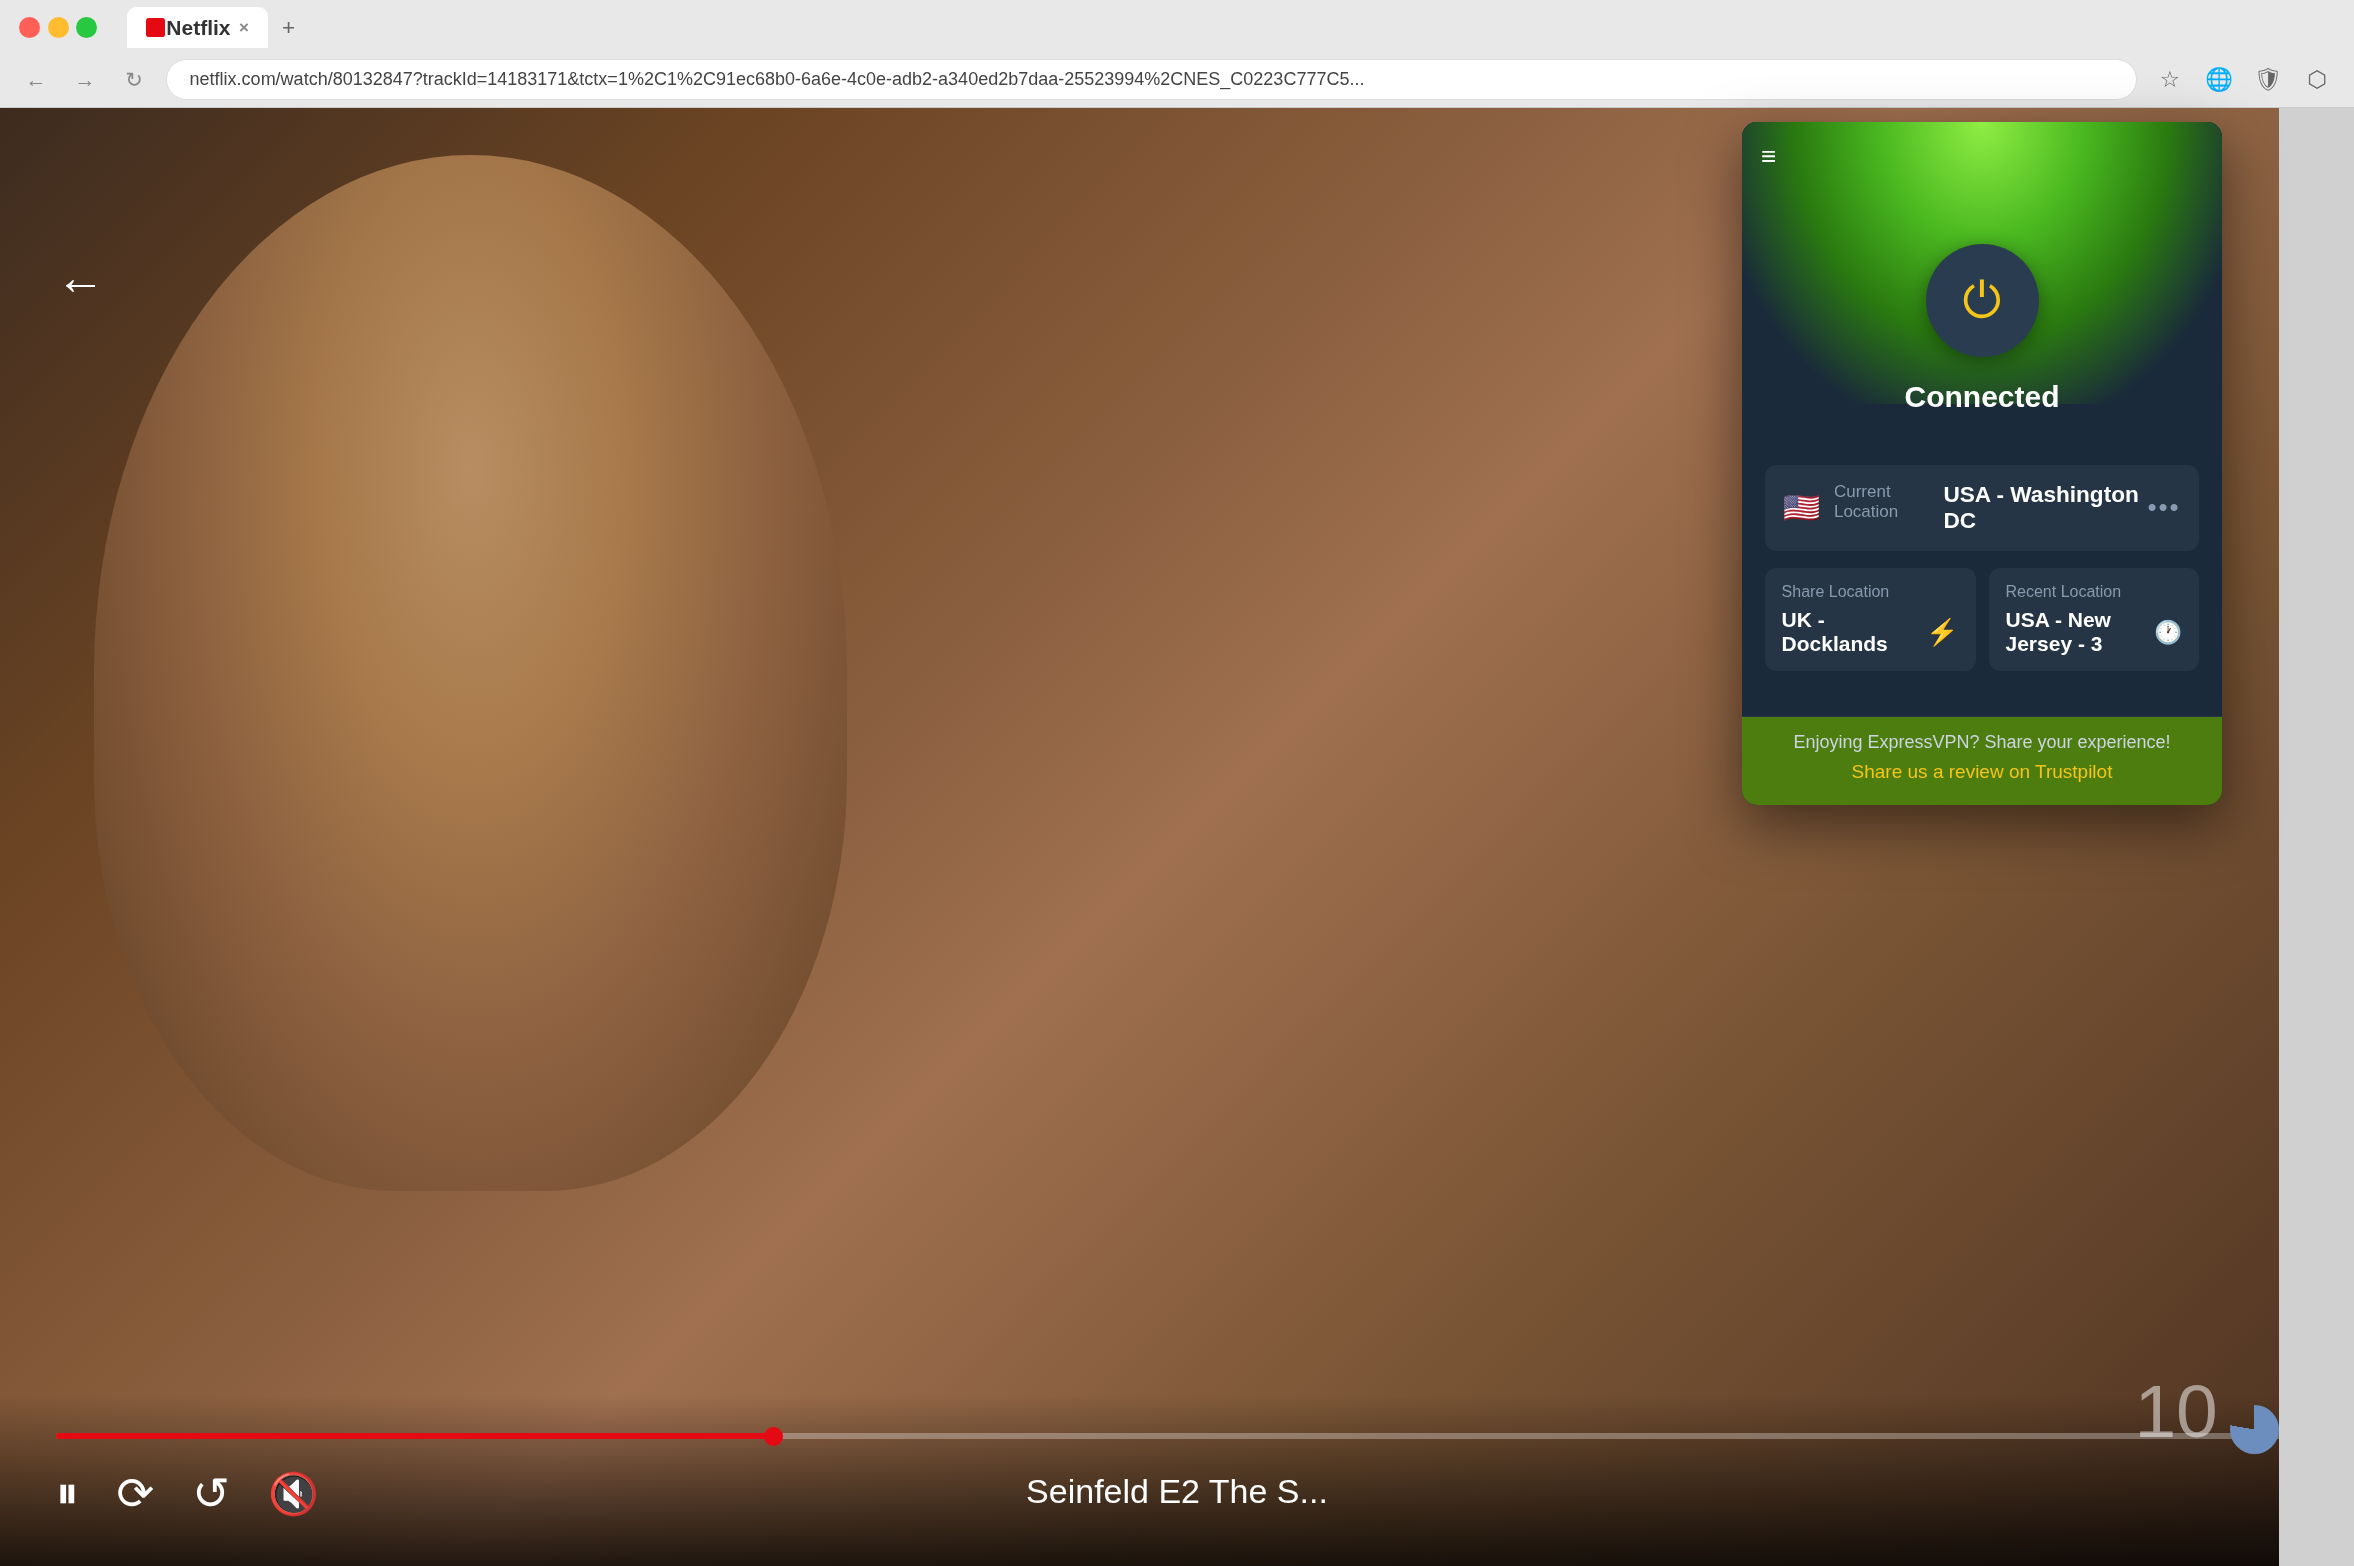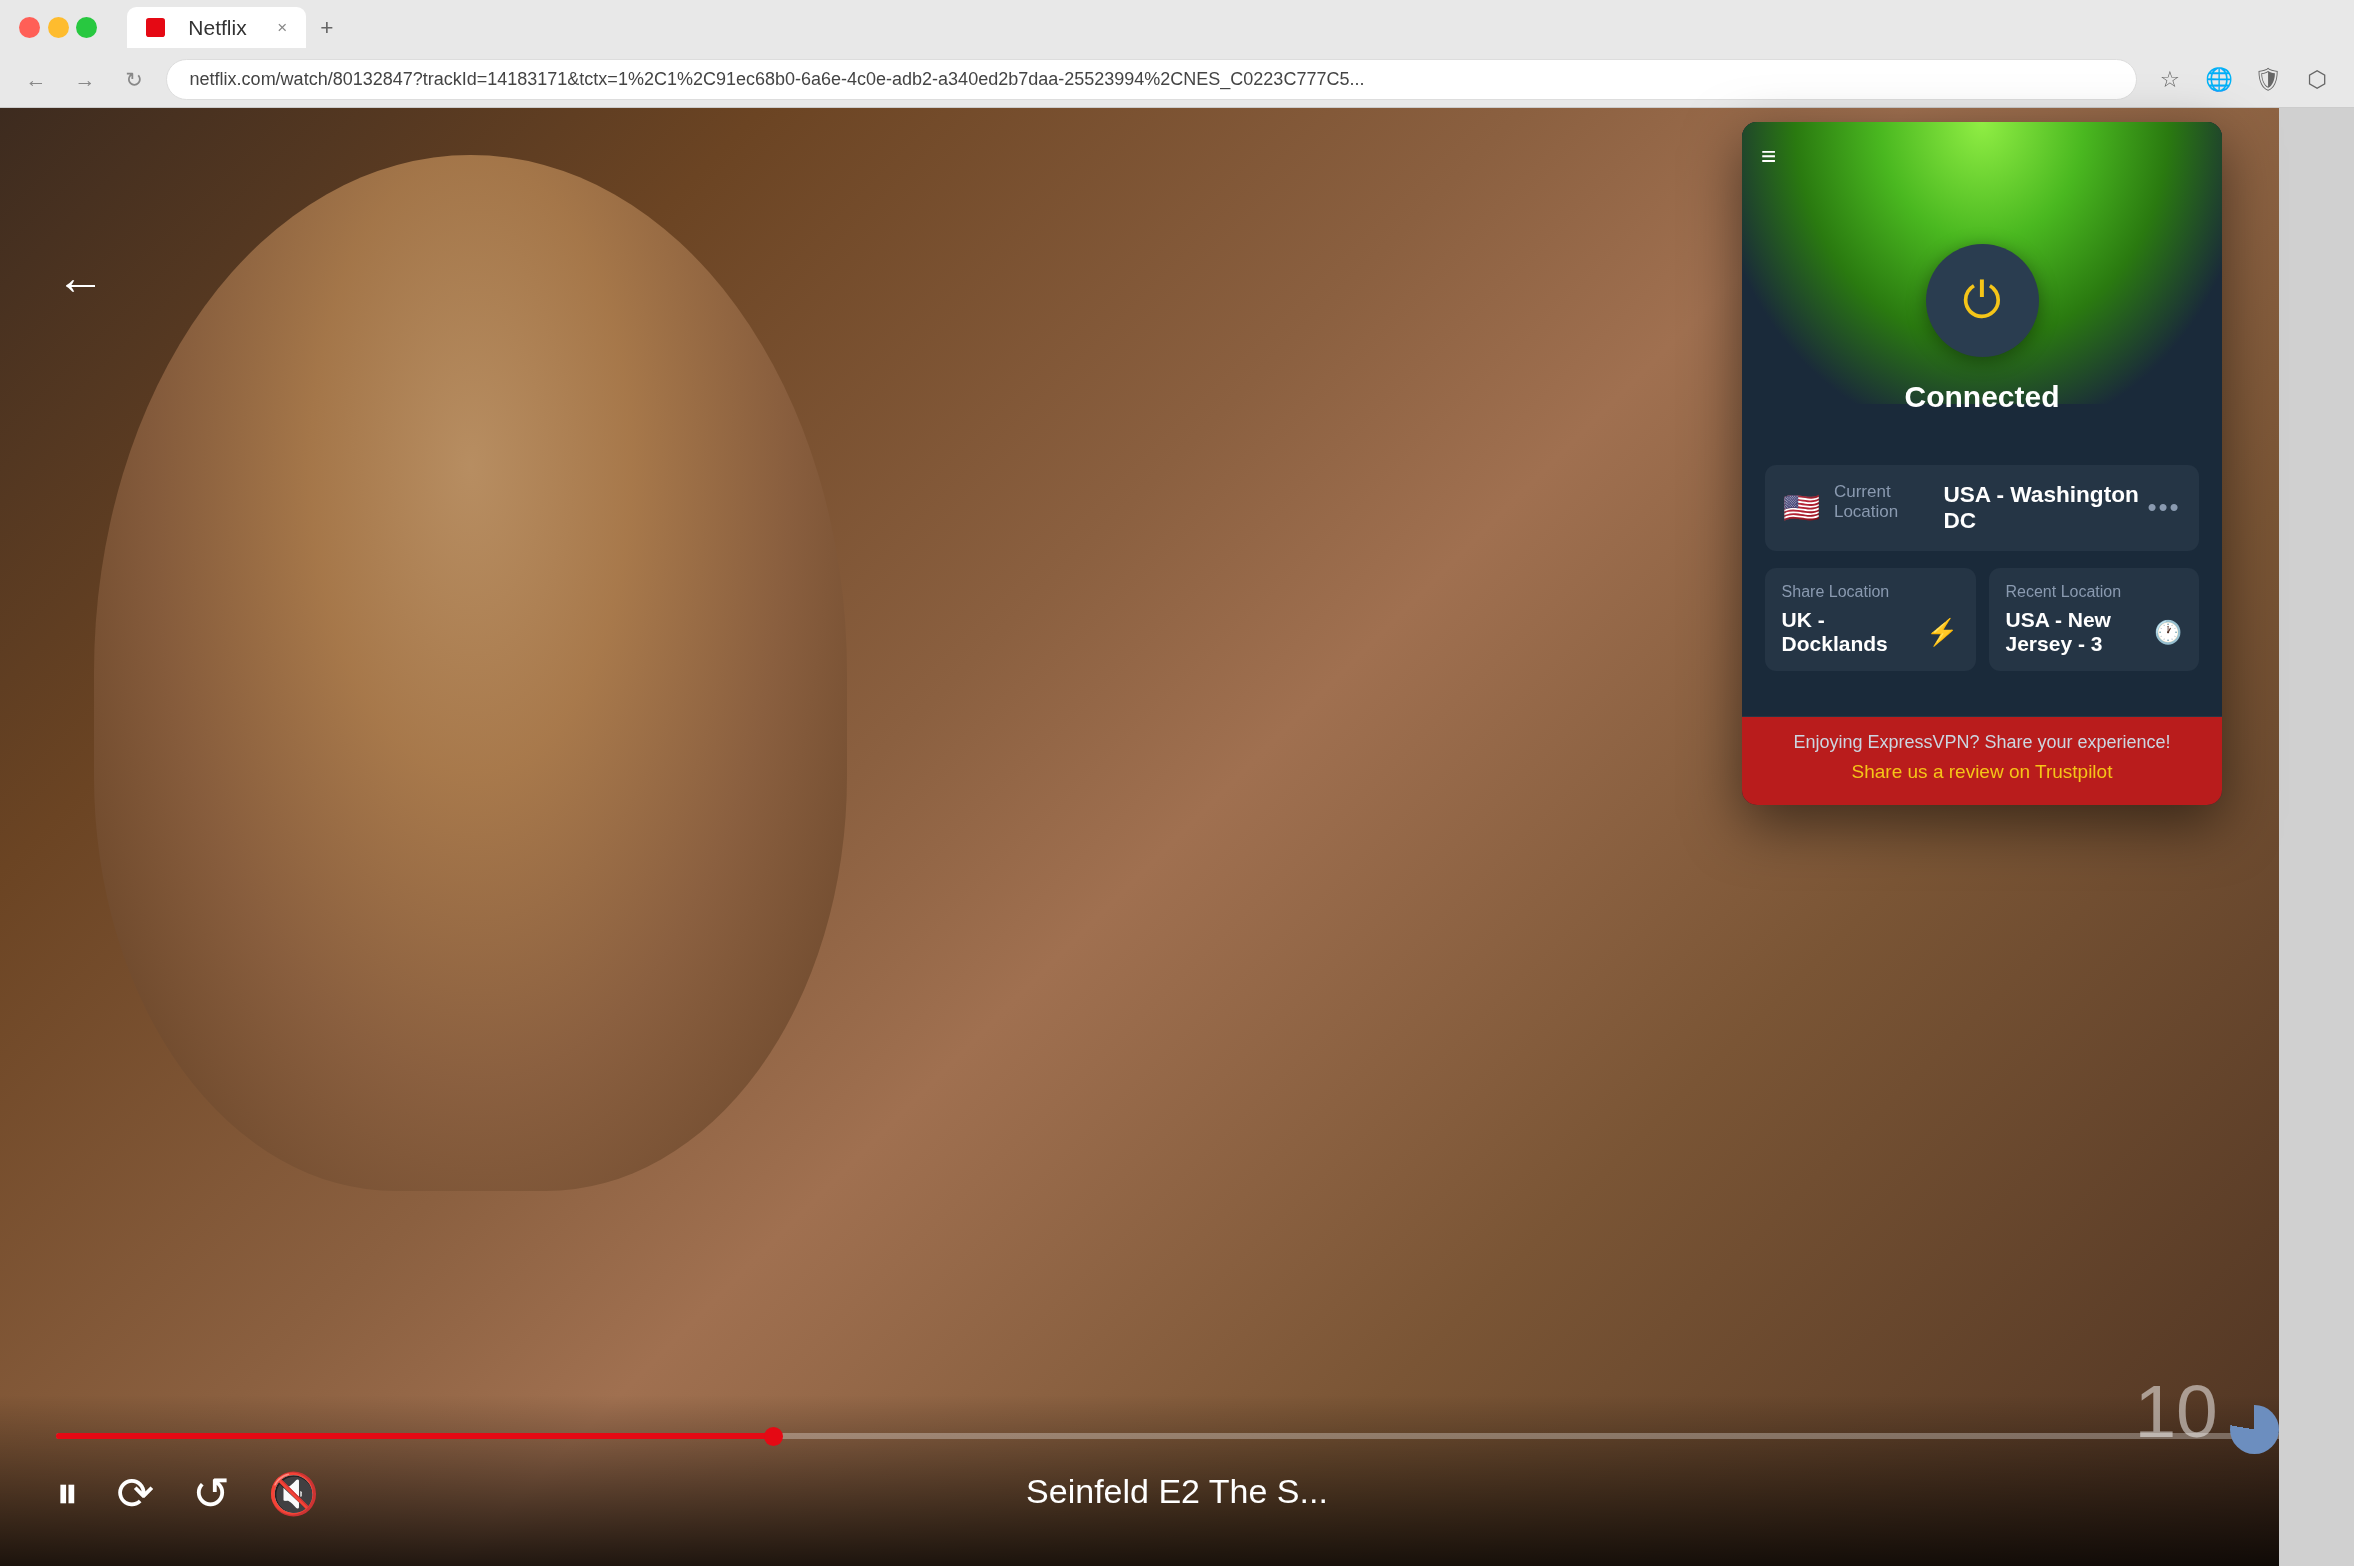--- a/index.html
+++ b/index.html
@@ -50,22 +50,23 @@
       gap: 3.8px;
     }
     .tab {
       background: #f5f5f5;
       border-radius: 9.4px 9.4px 0 0;
       padding: 5.6px 19px;
       font-size: 21px;
       color: #333;
       display: flex;
       align-items: center;
-      gap: 23px;
+      gap: 1px;
       height: 41px;
+      font-weight: bold;
     }
     .tab.active {
       background: #ffffff;
     }
     .tab-favicon {
       width: 19px; height: 19px;
       background: #e50914;
       border-radius: 2.8px;
     }
     .tab-close {
@@ -379,21 +380,21 @@
     .loc-card-icon {
       font-size: 26px;
       color: #f5c518;
     }
     .loc-card-icon-clock {
       font-size: 22.6px;
       color: #8a9ab0;
     }
 
     .vpn-footer {
-      background: #b91c1c;
+      background: #4d7c0f;
       padding: 15px 22.6px 22.6px;
       border-top: 0.9px solid #253545;
     }
     .footer-enjoy {
       font-size: 18px;
       color: #ccd6e0;
       text-align: center;
       margin-bottom: 7.5px;
     }
     .footer-link {

